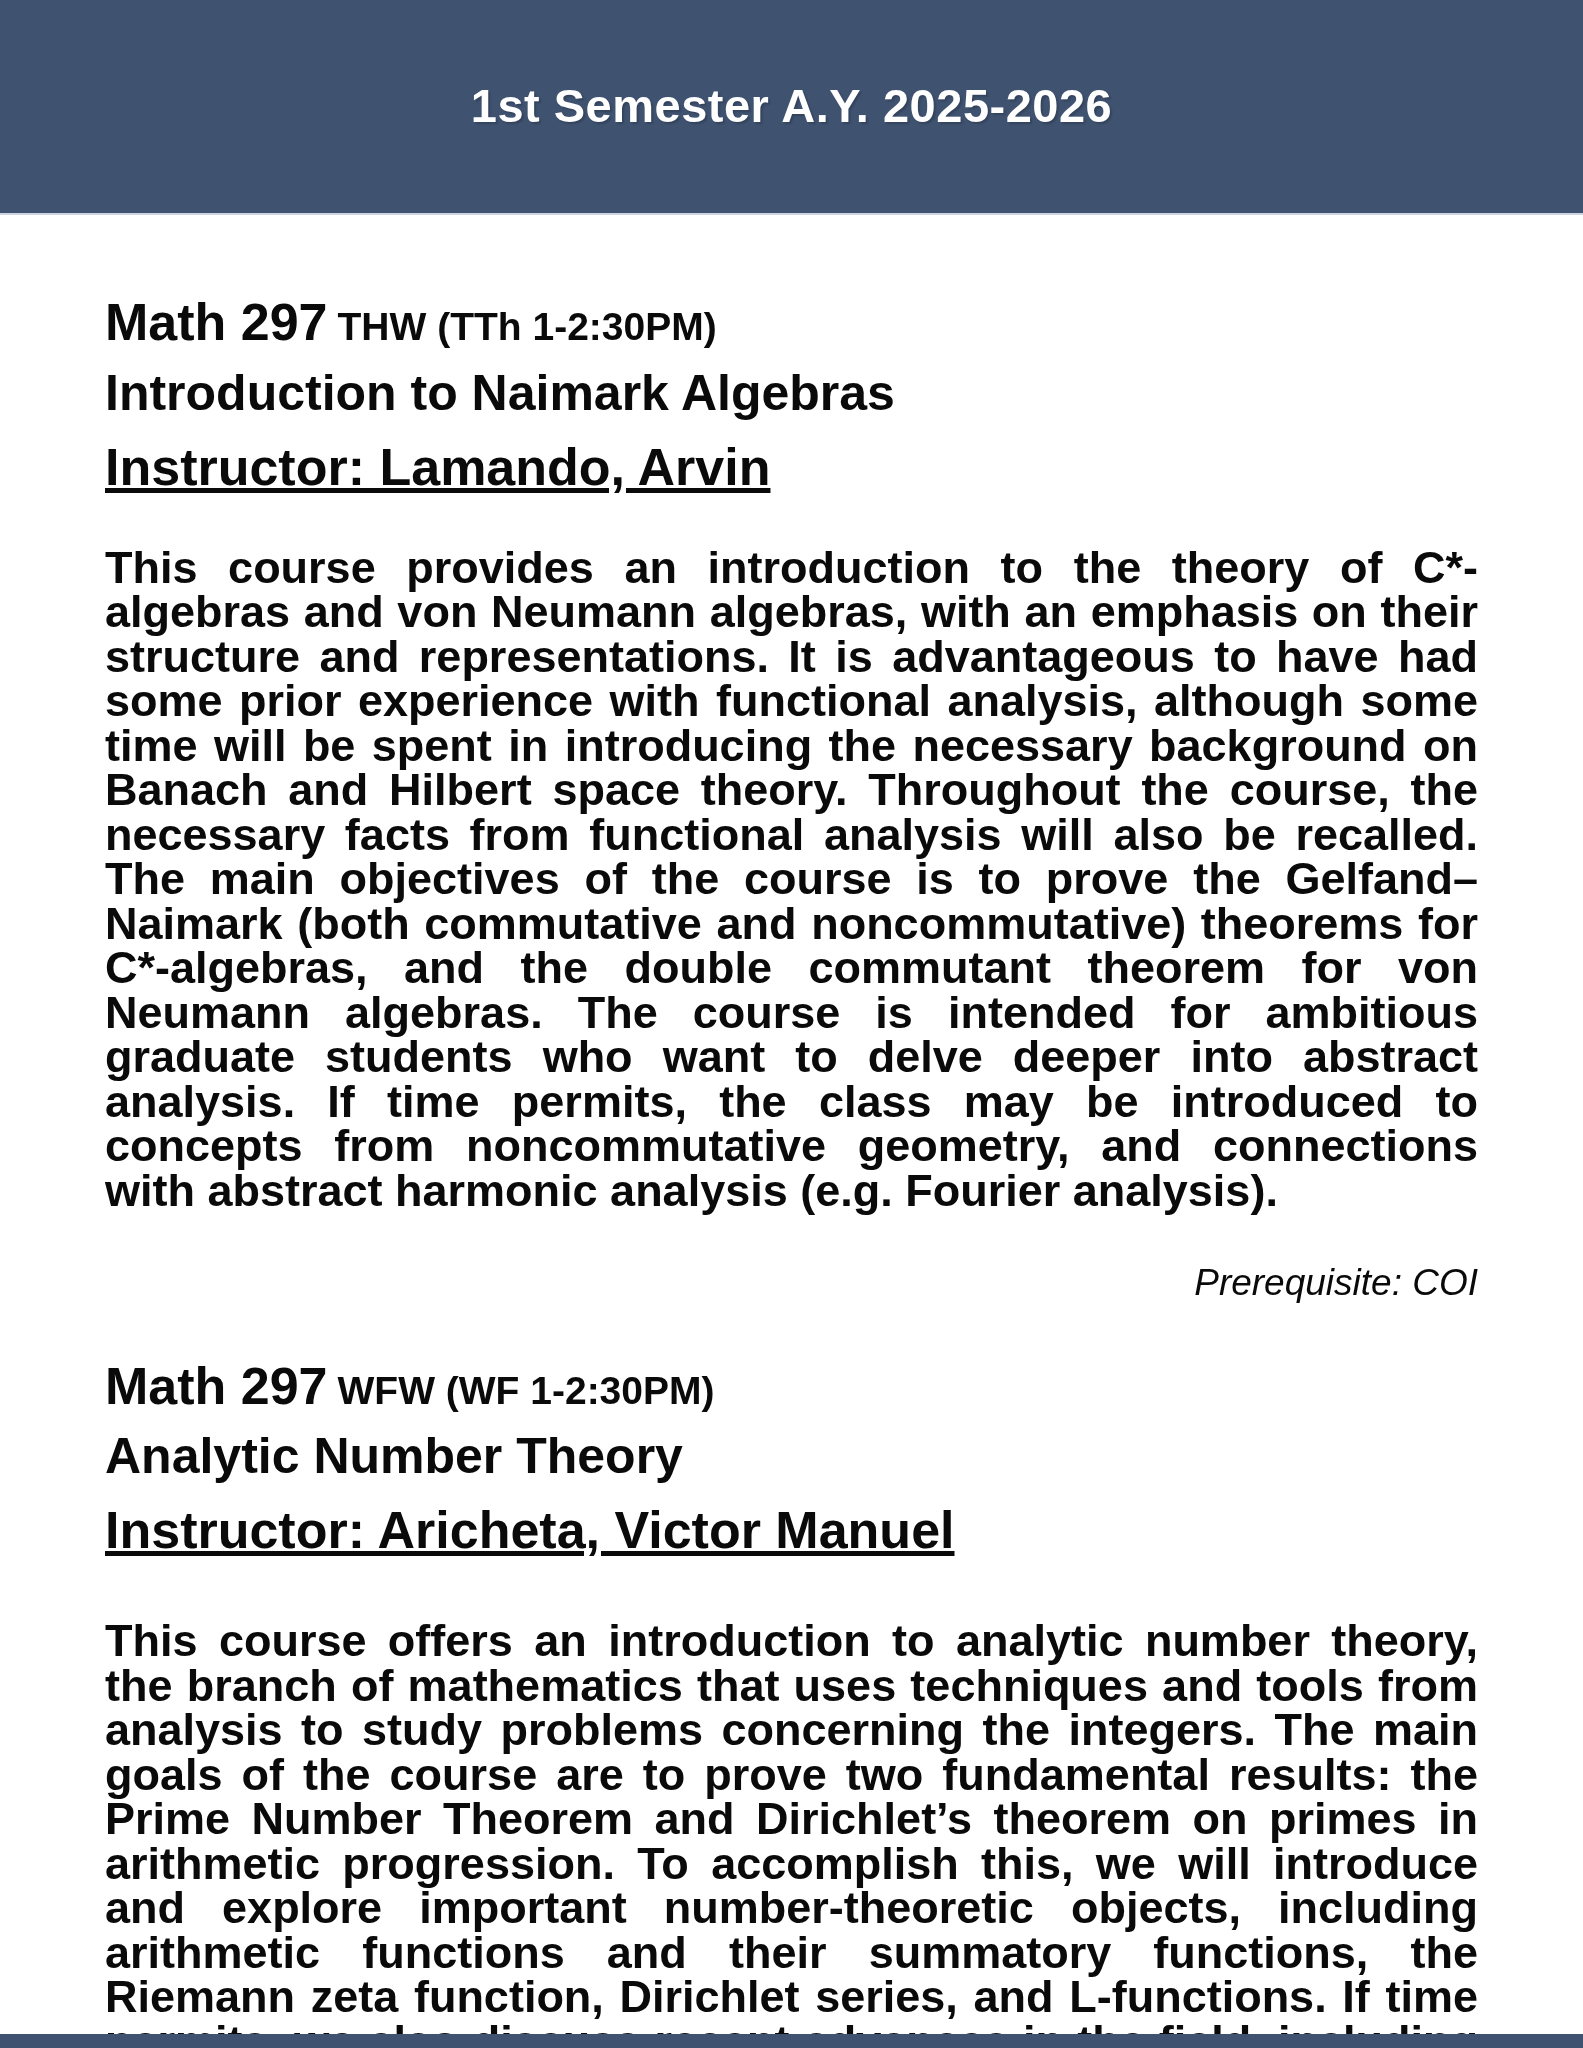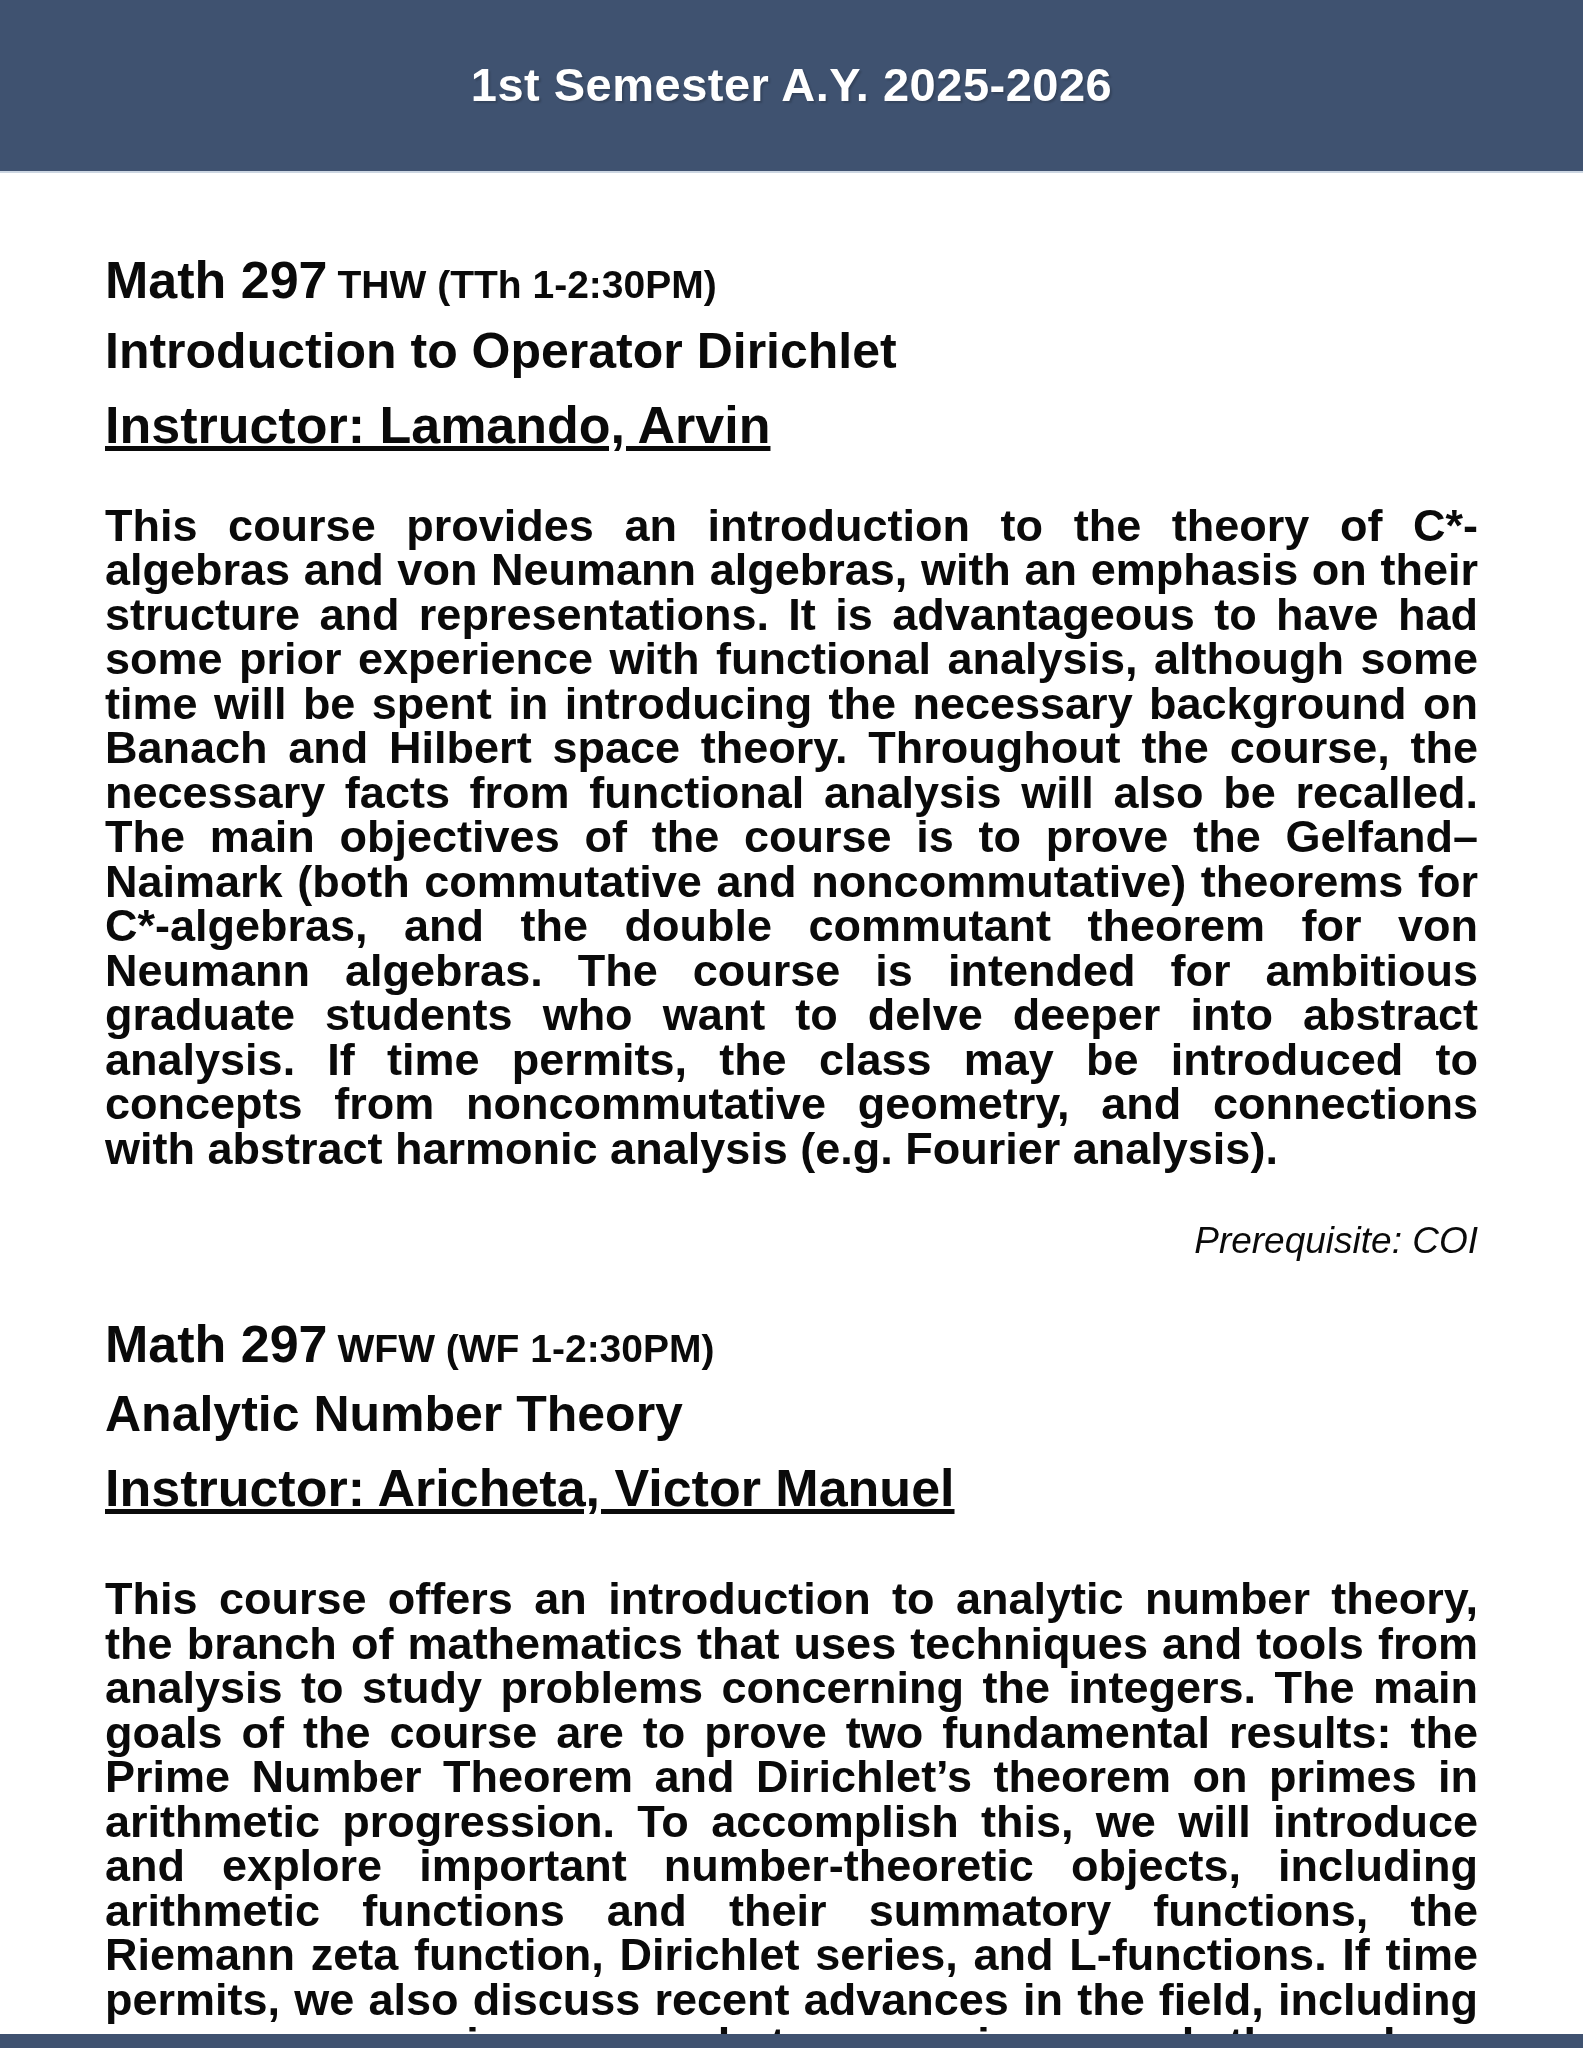--- a/index.html
+++ b/index.html
@@ -11,21 +11,21 @@
     position: relative;
     width: 1583px;
     height: 2048px;
     background: #ffffff;
     font-family: "Liberation Sans", sans-serif;
     color: #0a0a0a;
     overflow: hidden;
   }
   .header-banner {
     width: 100%;
-    height: 173px;
+    height: 215px;
     background: #3F5270;
     border-bottom: 2px solid #ccd6e2;
     box-sizing: border-box;
     display: flex;
     flex-direction: column;
     align-items: center;
     justify-content: center;
   }
   .header-line1 {
     color: #ffffff;
@@ -105,21 +105,21 @@
   <div class="header-banner">
     <div class="header-line1">1st Semester A.Y. 2025-2026</div>
   </div>
 
   <div class="content">
 
     <section class="course course-0">
       <div class="code-line">
         <span class="course-code">Math 297</span><span class="course-section">THW (TTh 1-2:30PM)</span>
       </div>
-      <div class="course-title">Introduction to Operator Dirichlet</div>
+      <div class="course-title">Introduction to Naimark Algebras</div>
       <div class="instructor-line">Instructor: Lamando, Arvin</div>
       <p class="course-desc">This course provides an introduction to the theory of C*-algebras and von Neumann algebras, with an emphasis on their structure and representations. It is advantageous to have had some prior experience with functional analysis, although some time will be spent in introducing the necessary background on Banach and Hilbert space theory. Throughout the course, the necessary facts from functional analysis will also be recalled. The main objectives of the course is to prove the Gelfand–Naimark (both commutative and noncommutative) theorems for C*-algebras, and the double commutant theorem for von Neumann algebras. The course is intended for ambitious graduate students who want to delve deeper into abstract analysis. If time permits, the class may be introduced to concepts from noncommutative geometry, and connections with abstract harmonic analysis (e.g. Fourier analysis).</p>
       <div class="prereq-line">Prerequisite: COI</div>
     </section>
 
     <section class="course course-1">
       <div class="code-line">
         <span class="course-code">Math 297</span><span class="course-section">WFW (WF 1-2:30PM)</span>
       </div>
       <div class="course-title">Analytic Number Theory</div>

